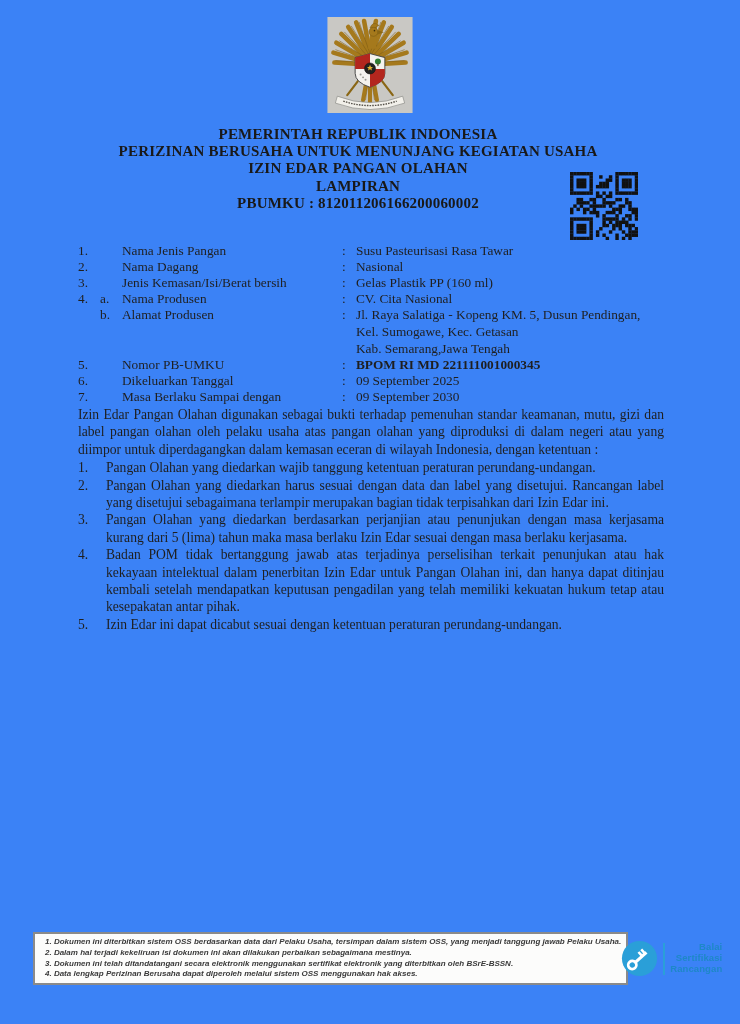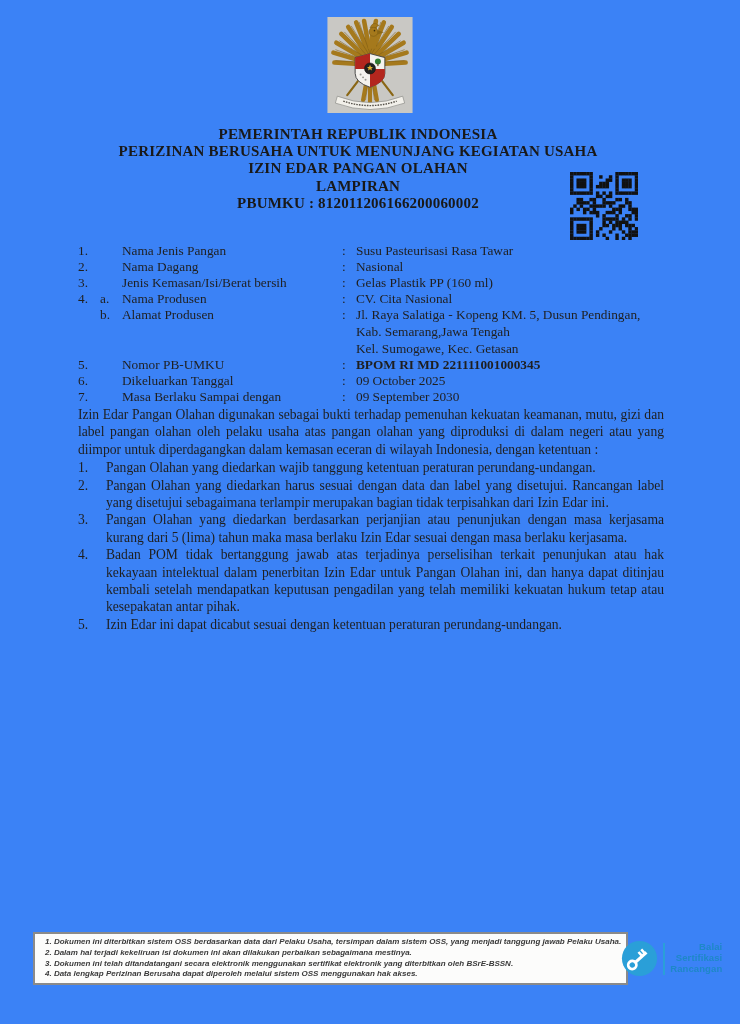--- a/index.html
+++ b/index.html
@@ -419,49 +419,49 @@
       <span class="fcolon">:</span>
       <span class="fvalue">CV. Cita Nasional</span>
     </div>
     <div class="frow">
       <span class="fno"></span>
       <span class="fsub">b.</span>
       <span class="flabel">Alamat Produsen</span>
       <span class="fcolon">:</span>
       <span class="fvalue">
         <div>Jl. Raya Salatiga - Kopeng KM. 5, Dusun Pendingan,</div>
+        <div>Kel. Sumogawe, Kec. Getasan</div>
         <div>Kab. Semarang,Jawa Tengah</div>
-        <div>Kel. Sumogawe, Kec. Getasan</div>
       </span>
     </div>
     <div class="frow">
       <span class="fno">5.</span>
       <span class="fsub"></span>
       <span class="flabel">Nomor PB-UMKU</span>
       <span class="fcolon">:</span>
       <span class="fvalue bold-value">BPOM RI MD 221111001000345</span>
     </div>
     <div class="frow">
       <span class="fno">6.</span>
       <span class="fsub"></span>
       <span class="flabel">Dikeluarkan Tanggal</span>
       <span class="fcolon">:</span>
-      <span class="fvalue">09 October 2025</span>
+      <span class="fvalue">09 September 2025</span>
     </div>
     <div class="frow">
       <span class="fno">7.</span>
       <span class="fsub"></span>
       <span class="flabel">Masa Berlaku Sampai dengan</span>
       <span class="fcolon">:</span>
       <span class="fvalue">09 September 2030</span>
     </div>
   </div>
 
   <div class="body-block">
-    <div class="intro">Izin Edar Pangan Olahan digunakan sebagai bukti terhadap pemenuhan kekuatan keamanan, mutu, gizi dan label pangan olahan oleh pelaku usaha atas pangan olahan yang diproduksi di dalam negeri atau yang diimpor untuk diperdagangkan dalam kemasan eceran di wilayah Indonesia, dengan ketentuan :</div>
+    <div class="intro">Izin Edar Pangan Olahan digunakan sebagai bukti terhadap pemenuhan standar keamanan, mutu, gizi dan label pangan olahan oleh pelaku usaha atas pangan olahan yang diproduksi di dalam negeri atau yang diimpor untuk diperdagangkan dalam kemasan eceran di wilayah Indonesia, dengan ketentuan :</div>
     <div class="terms">
       <div class="trow">
         <span class="tno">1.</span>
         <span class="ttext">Pangan Olahan yang diedarkan wajib tanggung ketentuan peraturan perundang-undangan.</span>
       </div>
       <div class="trow">
         <span class="tno">2.</span>
         <span class="ttext">Pangan Olahan yang diedarkan harus sesuai dengan data dan label yang disetujui. Rancangan label yang disetujui sebagaimana terlampir merupakan bagian tidak terpisahkan dari Izin Edar ini.</span>
       </div>
       <div class="trow">

